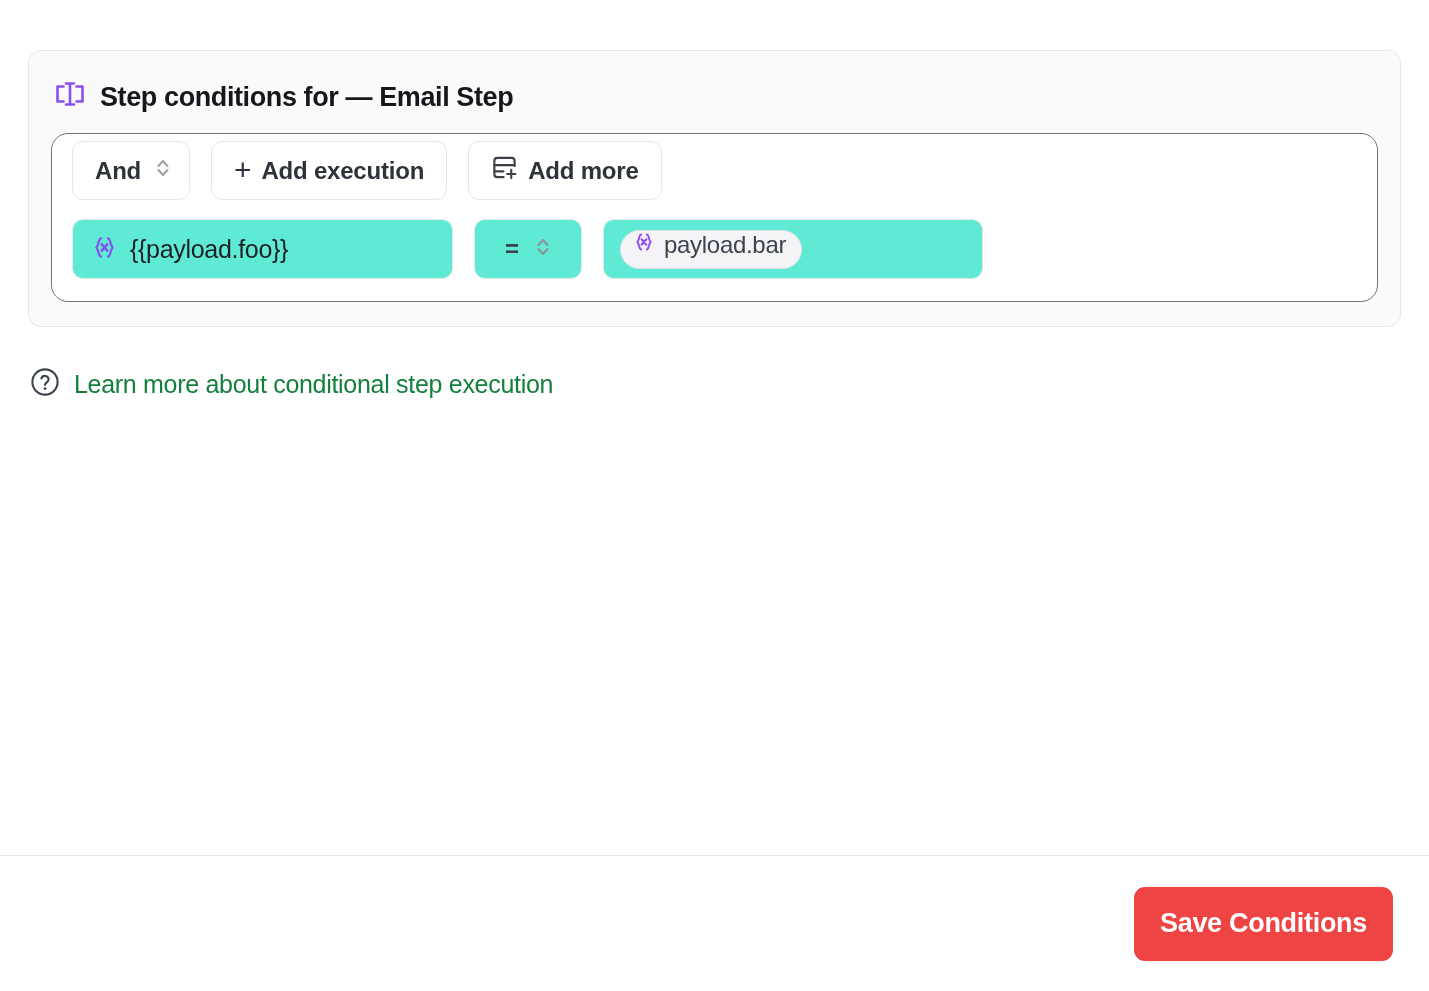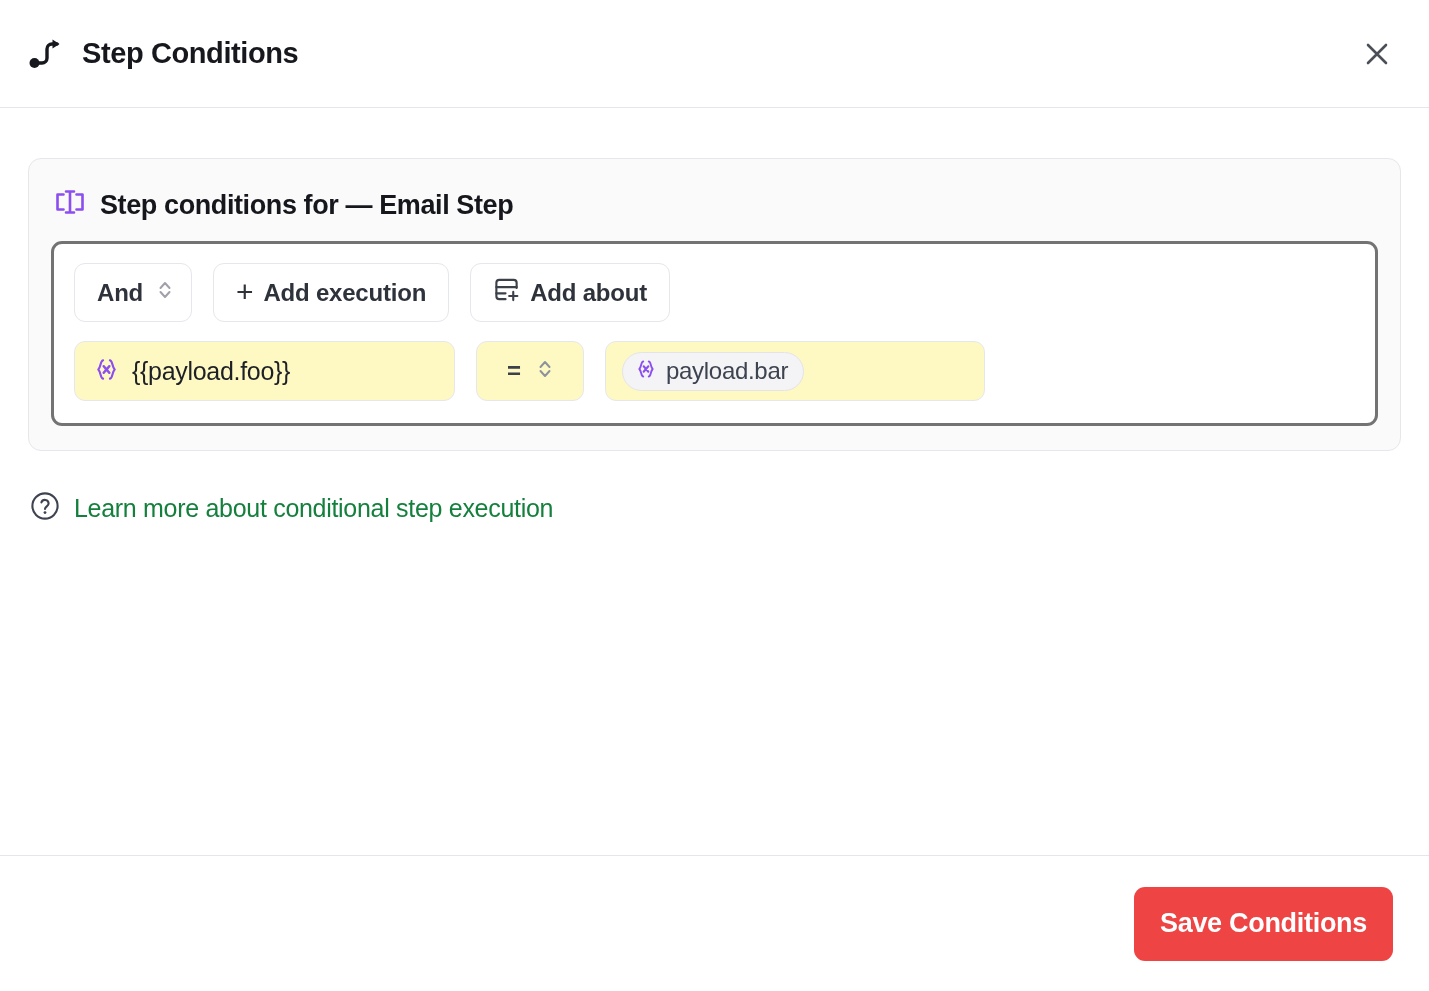--- a/index.html
+++ b/index.html
@@ -98,23 +98,23 @@
     font-size: 27px;
     font-weight: 700;
     letter-spacing: -0.4px;
     color: #15171c;
     line-height: 1;
     margin-top: 8px;
   }
 
   .group-panel {
     background: #ffffff;
-    border: 3px solid #737373;
-    border-radius: 11px;
-    padding: 19px 20px 22px 20px;
+    border: 1px solid #737373;
+    border-radius: 17px;
+    padding: 7px 20px 22px 20px;
     box-sizing: border-box;
   }
 
   .toolbar-row {
     display: flex;
     align-items: center;
     gap: 21px;
     margin-bottom: 19px;
   }
 
@@ -151,21 +151,21 @@
     display: flex;
     align-items: center;
     gap: 21px;
   }
   .field {
     box-sizing: border-box;
     display: flex;
     align-items: center;
     gap: 12px;
     height: 60px;
-    background: #fef9c3;
+    background: #5eead4;
     border: 1px solid #e6e7ec;
     border-radius: 11px;
     padding: 0 18px;
   }
   .field-left  { width: 381px; }
   .field-right { width: 380px; padding: 0 16px; }
   .field-op {
     width: 108px;
     justify-content: center;
     gap: 16px;
@@ -179,21 +179,20 @@
   }
   .op-symbol {
     font-size: 24px;
     font-weight: 700;
     color: #3b4049;
     line-height: 1;
   }
 
   .var-pill {
     display: inline-flex;
-    align-items: center;
     gap: 9px;
     height: 39px;
     padding: 0 15px 0 12px;
     background: #f4f4f6;
     border: 1px solid #e4e4e8;
     border-radius: 999px;
     box-sizing: border-box;
   }
   .var-pill .pill-text {
     font-size: 24px;
@@ -242,39 +241,20 @@
     font-weight: 700;
     letter-spacing: -0.3px;
     cursor: pointer;
   }
 </style>
 </head>
 <body>
 
 <div class="modal">
 
-  <div class="modal-header">
-    <div class="header-left">
-      <span class="route-icon">
-        <svg viewBox="0 0 38 38" width="38" height="38" fill="none" xmlns="http://www.w3.org/2000/svg">
-          <circle cx="8.5" cy="28" r="5" fill="#16181d"></circle>
-          <path d="M8.5 28 H16 a5 5 0 0 0 5-5 V14 a5 5 0 0 1 5-5 h5" stroke="#16181d" stroke-width="3.4" stroke-linecap="round" stroke-linejoin="round"></path>
-          <path d="M26.5 4.5 L33.5 9 L26.5 13.5 Z" fill="#16181d"></path>
-        </svg>
-      </span>
-      <div class="modal-title">Step Conditions</div>
-    </div>
-    <button class="close-btn" aria-label="Close">
-      <span>
-        <svg viewBox="0 0 26 26" width="26" height="26" fill="none" xmlns="http://www.w3.org/2000/svg">
-          <path d="M4 4 L22 22 M22 4 L4 22" stroke="#4b4f58" stroke-width="2.6" stroke-linecap="round"></path>
-        </svg>
-      </span>
-    </button>
-  </div>
 
   <div class="modal-body">
 
     <div class="conditions-card">
 
       <div class="card-head">
         <span class="split-icon">
           <svg viewBox="0 0 32 32" width="32" height="32" fill="none" xmlns="http://www.w3.org/2000/svg">
             <path d="M9.5 8.5 H3.5 V23.5 H9.5" stroke="#8b4ef0" stroke-width="2.6" stroke-linecap="round" stroke-linejoin="round"></path>
             <path d="M22.5 8.5 H28.5 V23.5 H22.5" stroke="#8b4ef0" stroke-width="2.6" stroke-linecap="round" stroke-linejoin="round"></path>
@@ -305,21 +285,21 @@
 
           <button class="btn">
             <span>
               <svg viewBox="0 0 28 28" width="27" height="27" fill="none" xmlns="http://www.w3.org/2000/svg">
                 <path d="M24.5 12.5 V7 a3 3 0 0 0-3-3 H6.5 a3 3 0 0 0-3 3 v14 a3 3 0 0 0 3 3 H13" stroke="#3b4049" stroke-width="2.2" stroke-linecap="round" stroke-linejoin="round"></path>
                 <path d="M3.5 11.5 H24.5" stroke="#3b4049" stroke-width="2.2" stroke-linecap="round"></path>
                 <path d="M3.5 18 H13" stroke="#3b4049" stroke-width="2.2" stroke-linecap="round"></path>
                 <path d="M21 16.5 V25 M16.75 20.75 H25.25" stroke="#3b4049" stroke-width="2.2" stroke-linecap="round"></path>
               </svg>
             </span>
-            <span>Add about</span>
+            <span>Add more</span>
           </button>
         </div>
 
         <div class="condition-row">
 
           <div class="field field-left">
             <span class="curly-icon">
               <svg viewBox="0 0 28 28" width="27" height="27" fill="none" xmlns="http://www.w3.org/2000/svg">
                 <path d="M10.5 4.5 C7.5 4.5 8.5 11 5.5 14 C8.5 17 7.5 23.5 10.5 23.5" stroke="#8b4ef0" stroke-width="2.2" stroke-linecap="round" stroke-linejoin="round"></path>
                 <path d="M17.5 4.5 C20.5 4.5 19.5 11 22.5 14 C19.5 17 20.5 23.5 17.5 23.5" stroke="#8b4ef0" stroke-width="2.2" stroke-linecap="round" stroke-linejoin="round"></path>

